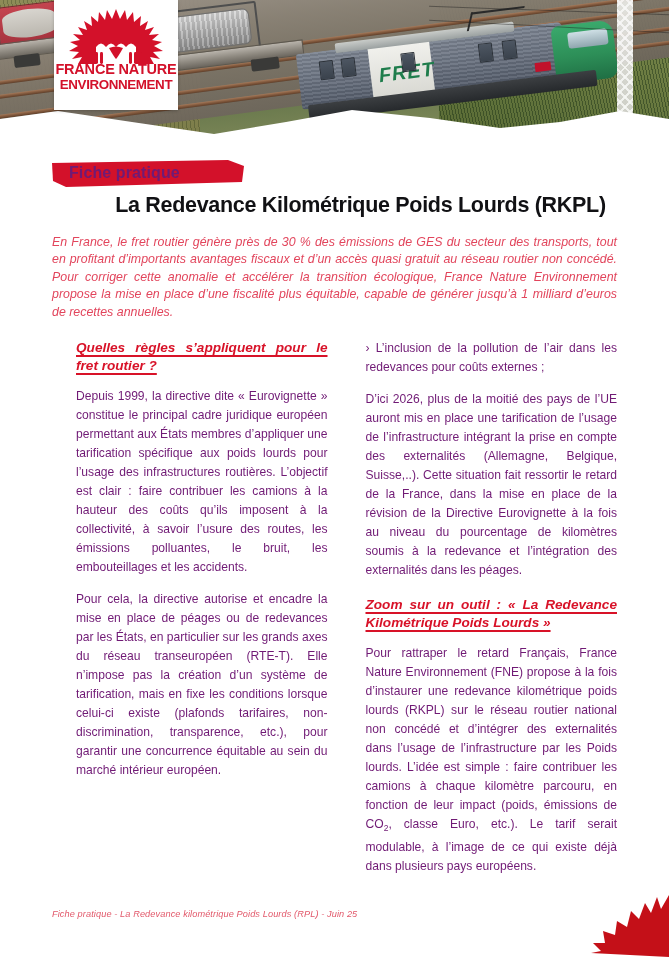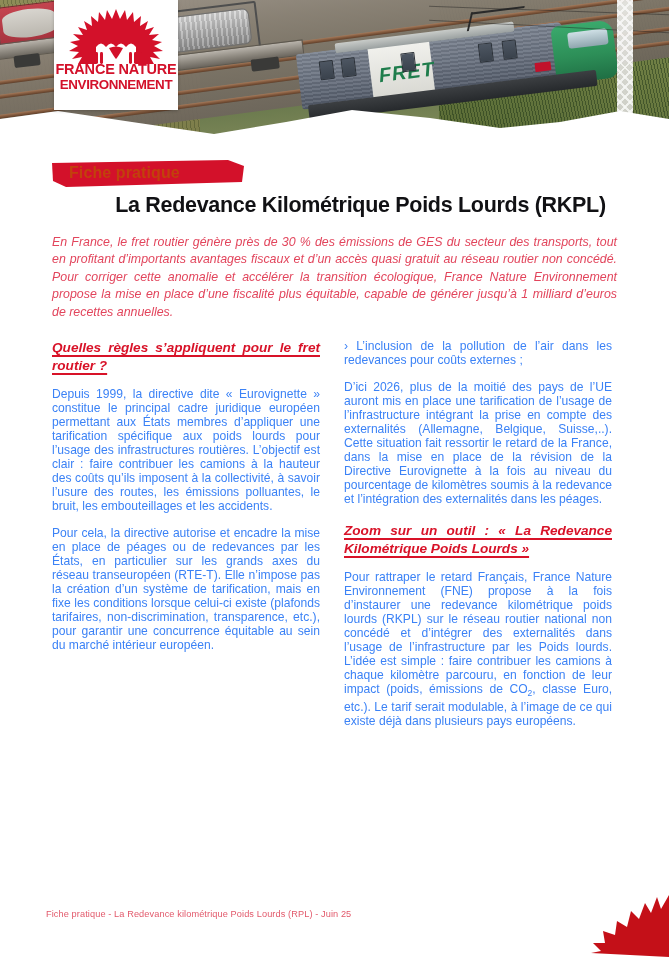--- a/index.html
+++ b/index.html
@@ -280,21 +280,21 @@
     height: 27px;
   }
   .banner-shape {
     position: absolute;
     left: 0; top: 0;
     width: 192px; height: 27px;
   }
   .banner-label {
     position: absolute;
     left: 17px; top: 4px;
-    color: #c2410c;
+    color: #701a75;
     font-weight: 700;
     font-size: 16px;
     letter-spacing: .1px;
     z-index: 2;
   }
   .doc-title {
     margin: 6px 0 0 52px;
     font-size: 21.5px;
     font-weight: 700;
     letter-spacing: -0.3px;
@@ -306,23 +306,23 @@
     margin: 16px 52px 0 52px;
     color: #E2455C;
     font-style: italic;
     font-size: 12.4px;
     line-height: 17.4px;
     text-align: justify;
     font-weight: 500;
   }
 
   .columns {
-    margin: 18px 52px 0 52px;
+    margin: 18px 52px 0 76px;
     display: flex;
-    gap: 24px;
+    gap: 38px;
   }
   .col { width: 268px; }
 
   h2.sec {
     margin: 0 0 12px 0;
     color: #D81228;
     font-size: 13.6px;
     font-style: italic;
     font-weight: 700;
     line-height: 18px;
@@ -330,36 +330,37 @@
     text-underline-offset: 3px;
     text-decoration-thickness: 1.6px;
     text-align: justify;
     text-align-last: left;
   }
   h2.sec.spaced-right { margin-top: 16px; }
 
   p.body {
     margin: 0 0 13px 0;
     font-size: 12.1px;
-    line-height: 14px;
+    line-height: 19px;
     text-align: justify;
-    color: #3b82f6;
+    color: #701a75;
   }
   p.body:last-child { margin-bottom: 0; }
   p.body b { font-weight: 400; }
   .bullet { margin-bottom: 13px; }
 
   sub { font-size: 8.5px; }
 
   
   .footer {
     position: absolute;
-    left: 46px;
+    left: 52px;
     bottom: 38px;
     font-size: 9.2px;
+    font-style: italic;
     color: #E2596B;
     letter-spacing: .1px;
   }
   .corner-hog {
     position: absolute;
     right: 0; bottom: 0;
     width: 80px; height: 70px;
     overflow: hidden;
   }
 </style>

